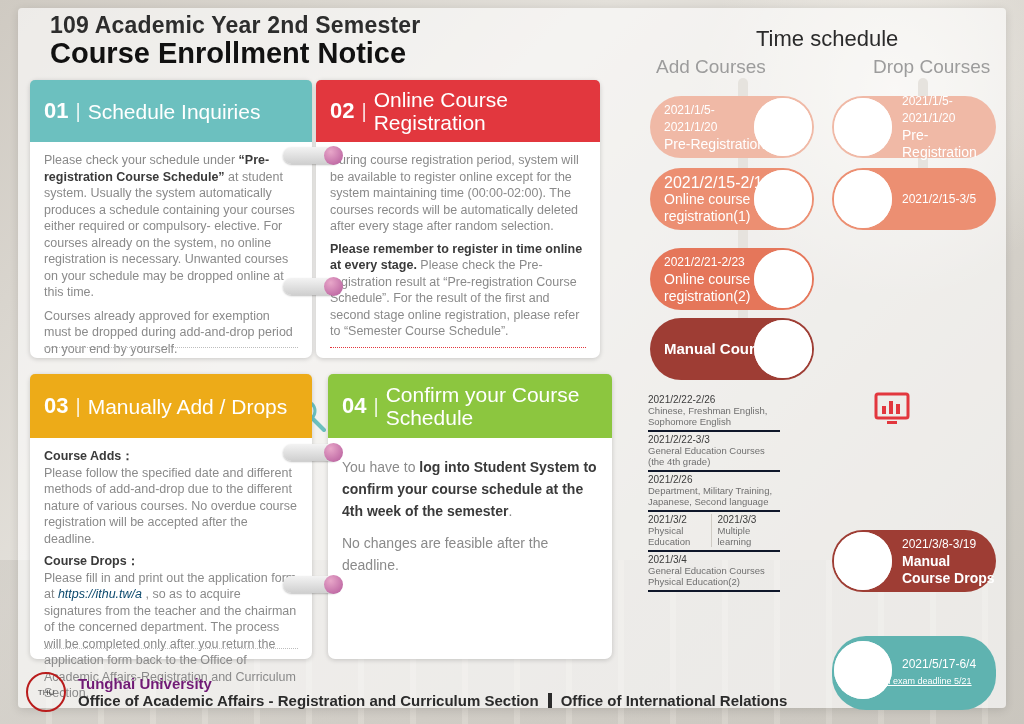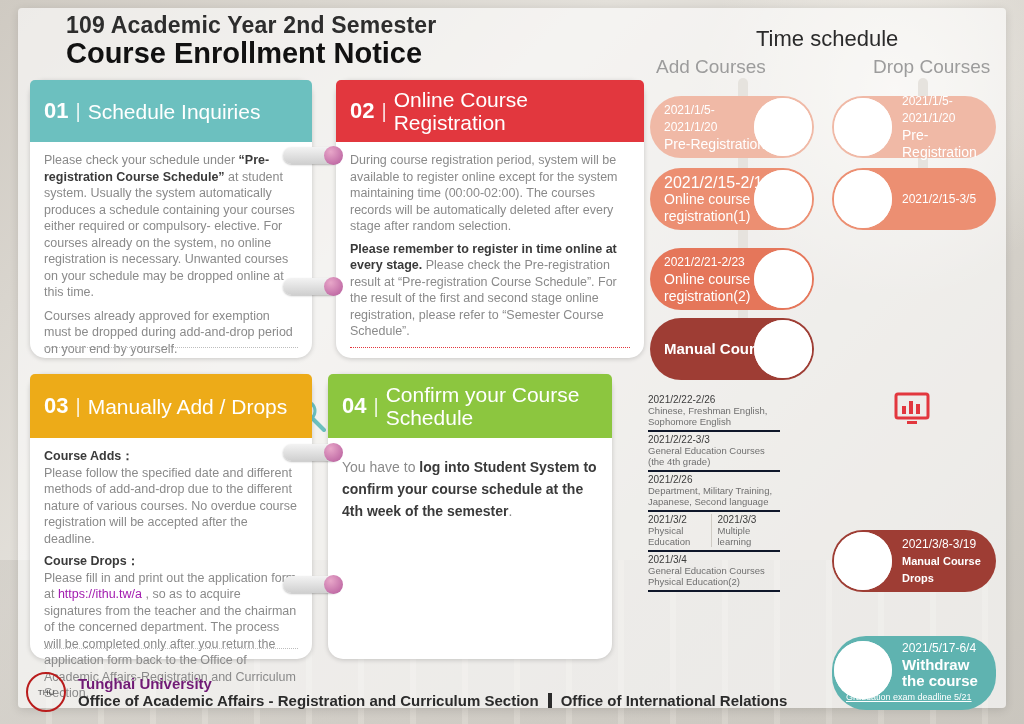--- a/index.html
+++ b/index.html
@@ -23,51 +23,51 @@
     content:"";position:absolute;left:700px;top:0;width:324px;height:300px;
     background:radial-gradient(ellipse at 60% 30%,#efece6 0%,rgba(239,236,230,0) 70%);
   }
   .paper{
     position:absolute;left:18px;top:8px;width:988px;height:700px;
     background:rgba(255,255,255,.62);
     border-radius:4px;
     box-shadow:0 2px 10px rgba(0,0,0,.12);
   }
   
-  .hdr{position:absolute;left:66px;top:12px;}
+  .hdr{position:absolute;left:50px;top:12px;}
   .hdr .l1{font-size:23px;color:#2d2d2d;font-weight:bold;letter-spacing:.2px;}
   .hdr .l2{font-size:29px;color:#111;font-weight:bold;margin-top:-2px;}
   .ts-title{position:absolute;left:756px;top:26px;font-size:22px;color:#2b2b2b;}
   .col-add{position:absolute;left:656px;top:56px;font-size:19px;color:#9c9c9c;}
   .col-drop{position:absolute;left:873px;top:56px;font-size:19px;color:#9c9c9c;}
 
   
-  .card{position:absolute;background:#fff;border-radius:15px;
+  .card{position:absolute;background:#fff;border-radius:7px;
         box-shadow:0 1px 5px rgba(0,0,0,.18);}
   .card .bar{border-radius:5px 5px 0 0;color:#fff;display:flex;align-items:center;
              padding:0 14px;box-sizing:border-box;}
   .bar .num{font-size:22px;font-weight:bold;}
   .bar .sep{font-size:20px;margin:0 7px;opacity:.85;}
   .bar .ttl{font-size:21px;line-height:23px;}
   .body{padding:10px 14px 0 14px;font-size:12.5px;line-height:16.5px;color:#8a8a8a;}
   .body b{color:#3a3a3a;}
   .dots{position:absolute;left:14px;right:14px;bottom:10px;border-top:1px dotted #bdbdbd;}
 
   #card1{left:30px;top:80px;width:282px;height:278px;}
   #card1 .bar{height:62px;background:#6cc0bf;}
-  #card2{left:336px;top:80px;width:308px;height:278px;}
+  #card2{left:316px;top:80px;width:284px;height:278px;}
   #card2 .bar{height:62px;background:#e2373e;}
   #card3{left:30px;top:374px;width:282px;height:285px;}
   #card3 .bar{height:64px;background:#edab18;}
   #card4{left:328px;top:374px;width:284px;height:285px;}
   #card4 .bar{height:64px;background:#8cc63f;}
 
   .c2line{margin-bottom:2px;}
   .red-dots{position:absolute;left:14px;right:14px;bottom:10px;border-top:1px dotted #e2373e;}
-  .link{color:#a21caf;}
+  .link{color:#0c4a6e;font-style:italic;}
 
   
   .ring{position:absolute;width:58px;height:17px;border-radius:9px;
         background:linear-gradient(180deg,#f3f3f3,#cfcfcf);
         box-shadow:0 1px 2px rgba(0,0,0,.25);}
   .ring:after{content:"";position:absolute;right:-2px;top:-1px;width:19px;height:19px;
         border-radius:50%;background:radial-gradient(circle at 35% 30%,#e8a7c9,#b4589a);}
   #r1{left:283px;top:147px;}
   #r2{left:283px;top:278px;}
   #r3{left:283px;top:444px;}
@@ -205,20 +205,21 @@
 <div class="card" id="card4">
   <div class="bar">
     <span class="num">04</span>
     <span class="sep">|</span>
     <span class="ttl">Confirm your Course Schedule</span>
   </div>
   <div class="body" style="font-size:14px;line-height:22px;padding-top:18px;">
     <div>
       <span>You have to </span><b>log into Student System to confirm your course schedule at the 4th week of  the semester</b><span>.</span>
     </div>
+    <div style="margin-top:10px;">No changes are feasible after the deadline.</div>
   </div>
 
 </div>
 
 <div class="ring" id="r1"></div>
 <div class="ring" id="r2"></div>
 <div class="ring" id="r3"></div>
 <div class="ring" id="r4"></div>
 
 <div class="spine" id="spineA"></div>
@@ -262,28 +263,27 @@
 <div class="pill pB" id="d2">
   <div class="circ"></div>
   <div class="txt" style="position:relative;z-index:2;">
     <div style="font-size:12px;">2021/2/15-3/5</div>
   </div>
 </div>
 <div class="pill pB" id="d3">
   <div class="circ"></div>
   <div class="txt" style="position:relative;z-index:2;">
     <div style="font-size:12px;">2021/3/8-3/19</div>
-    <div style="font-weight:bold;font-size:11px;">Manual Course Drops</div>
+    <div style="font-weight:bold;font-size:14px;">Manual Course Drops</div>
   </div>
 </div>
 <div class="pill pB" id="d4">
   <div class="circ"></div>
   <div class="txt" style="position:relative;z-index:2;">
     <div style="font-size:12px;">2021/5/17-6/4</div>
-    <div style="font-weight:bold;font-size:15px;line-height:16px;">Withdraw the course</div>
     <div style="font-size:9px;margin-left:-56px;text-decoration:underline;">Graduation exam deadline 5/21</div>
   </div>
 </div>
 
 <div class="mini" style="width:132px;">
   <div class="row">
     <div class="d">2021/2/22-2/26</div>
     <div>Chinese, Freshman English, Sophomore English</div>
   </div>
   <div class="row">

